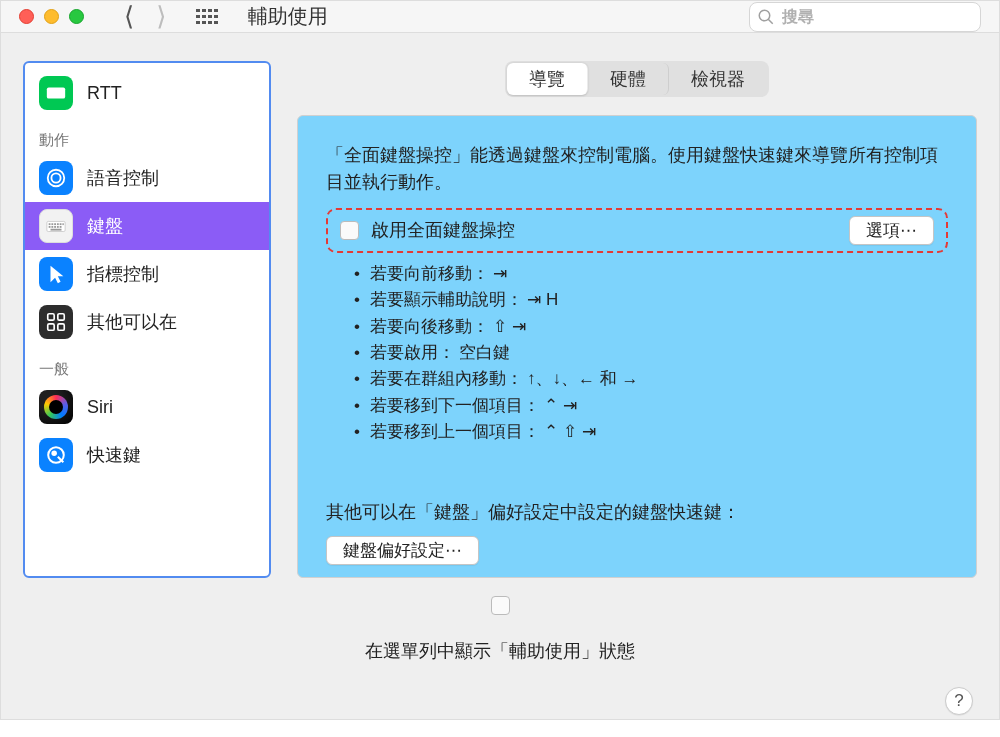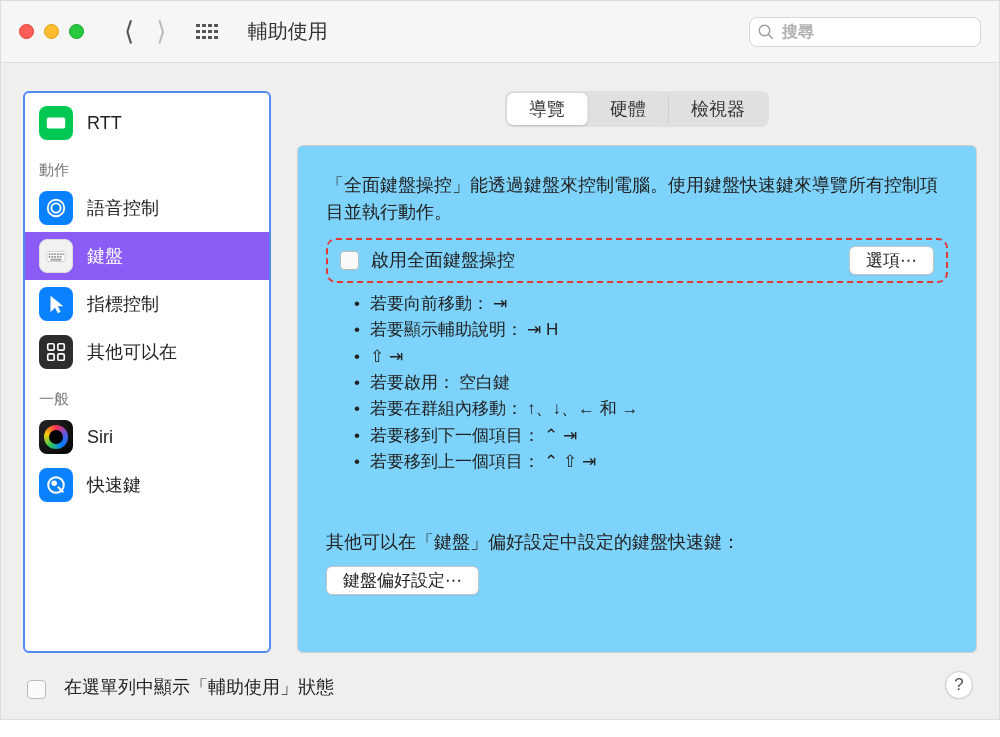--- a/index.html
+++ b/index.html
@@ -125,22 +125,22 @@
     .bullets { padding-left: 24px; margin-top: 2px; }
     .bullets li { list-style:none; position:relative; padding-left:4px; font-size:17px; line-height:1.55; color:#222; display:flex; gap:4px; white-space:nowrap; }
     .bullets li::before { content:"•"; color:#222; margin-right:6px; }
     .glyph { font-family: -apple-system, Arial, sans-serif; }
 
     .section-gap { height: 54px; }
     .prefs-label { margin-bottom:10px; }
     .prefs-btn { display:inline-block; }
 
     .footer-row {
-      display:flex; align-items:flex-end; gap:18px;
-      font-size:18px; color:#222; padding: 4px 4px;
+      display:flex; align-items:center; gap:24px;
+      font-size:18px; color:#222; padding: 4px 4px; flex-direction: column;
     }
     .help-btn {
       margin-left:auto; width:28px; height:28px; border-radius:50%;
       background:#fff; border:1px solid #ccc; display:flex;
       align-items:center; justify-content:center; font-size:17px; color:#555;
       box-shadow:0 0.5px 1px rgba(0,0,0,0.1);
     }
   </style>
 </head>
 <body>
@@ -292,20 +292,21 @@
           <ul class="bullets">
             <li>
                 <span>若要向前移動：</span>
                 <span class="glyph">⇥</span>
               </li>
             <li>
                 <span>若要顯示輔助說明：</span>
                 <span class="glyph">⇥ H</span>
               </li>
             <li>
+                <span>若要向後移動：</span>
                 <span class="glyph">⇧ ⇥</span>
               </li>
             <li>
                 <span>若要啟用：</span>
                 <span class="glyph">空白鍵</span>
               </li>
             <li>
                 <span>若要在群組內移動：</span>
                 <span class="glyph">↑、↓、← 和 →</span>
               </li>

